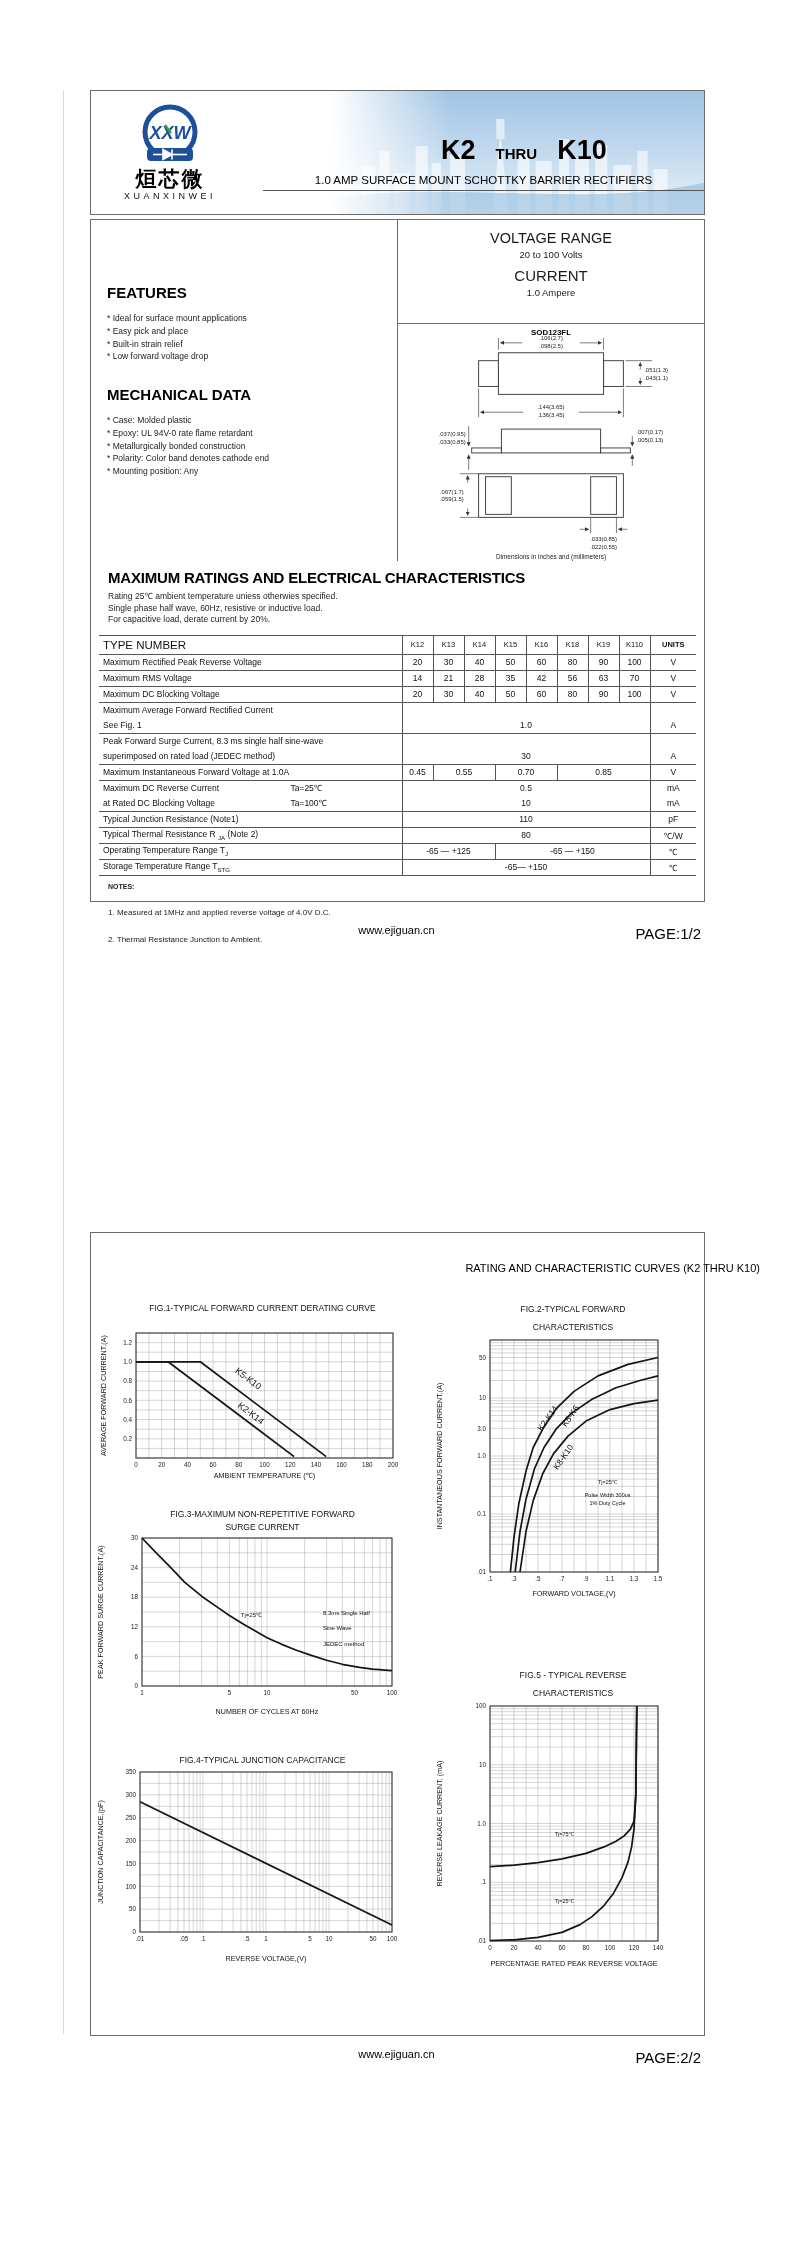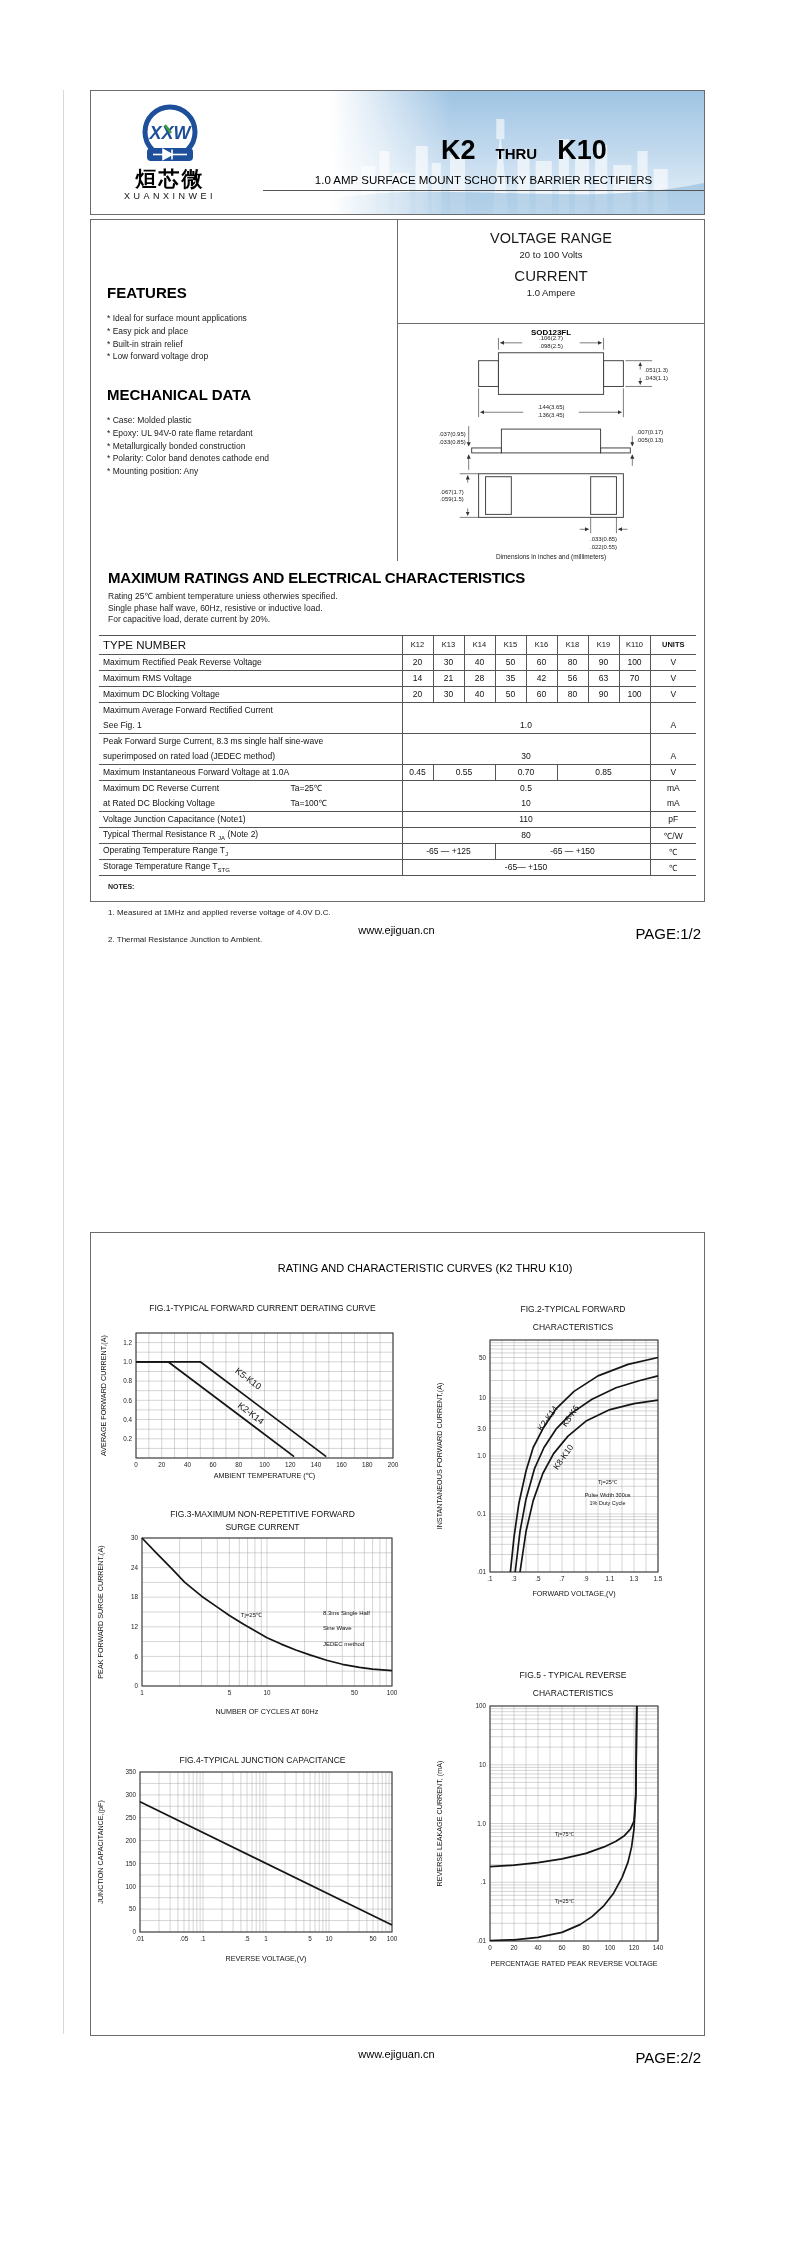--- a/index.html
+++ b/index.html
@@ -55,21 +55,21 @@
   .ratings-tbl .t2{position:absolute;left:58%;top:1px;margin-left:16px;}
   .notes{margin:7px 0 0 17px;}
   .notes .nt-title{font-size:7px;font-weight:bold;}
   .notes .li{font-size:8px;margin-top:18px;}
 
   
   .footer-site{position:absolute;left:90px;width:613px;text-align:center;font-size:11px;color:#000;}
   .footer-page{position:absolute;right:92px;font-size:15px;color:#000;}
 
   
-  .p2-title{position:absolute;left:90px;top:1262px;width:670px;text-align:center;font-size:11px;color:#000;}
+  .p2-title{position:absolute;left:90px;top:1262px;width:670px;text-align:right;font-size:11px;color:#000;}
   .fig{position:absolute;text-align:center;}
   .fig .ft{font-size:8.5px;color:#111;}
   .fig svg{display:block;margin:0 auto;}
   svg.chart .gl{stroke:#a8a8a8;stroke-width:0.5;}
   svg.chart .pbox{stroke:#3a3a3a;stroke-width:1.1;fill:none;}
   svg.chart .tk{font-size:6.3px;fill:#222;font-family:"Liberation Sans",sans-serif;}
   svg.chart .axl{font-size:7.2px;fill:#111;font-family:"Liberation Sans",sans-serif;}
   svg.chart .crv{stroke:#151515;stroke-width:1.7;fill:none;stroke-linejoin:round;}
   svg.chart .alb{fill:#111;font-family:"Liberation Sans",sans-serif;}
 
@@ -335,21 +335,21 @@
             <td class="lbl">Maximum DC Reverse Current<span class="t2">Ta=25℃</span></td>
             <td colspan="8" class="val">0.5</td>
             <td class="unit">mA</td>
           </tr>
           <tr>
             <td class="lbl nt">at Rated DC Blocking Voltage<span class="t2">Ta=100℃</span></td>
             <td colspan="8" class="val nt">10</td>
             <td class="unit nt">mA</td>
           </tr>
           <tr>
-            <td class="lbl">Voltage Junction Capacitance (Note1)</td>
+            <td class="lbl">Typical Junction Resistance (Note1)</td>
             <td colspan="8" class="val">110</td>
             <td class="unit">pF</td>
           </tr>
           <tr>
             <td class="lbl">Typical Thermal Resistance R <sub>JA</sub> (Note 2)</td>
             <td colspan="8" class="val">80</td>
             <td class="unit">℃/W</td>
           </tr>
           <tr>
             <td class="lbl">Operating Temperature Range T<sub>J</sub></td>

